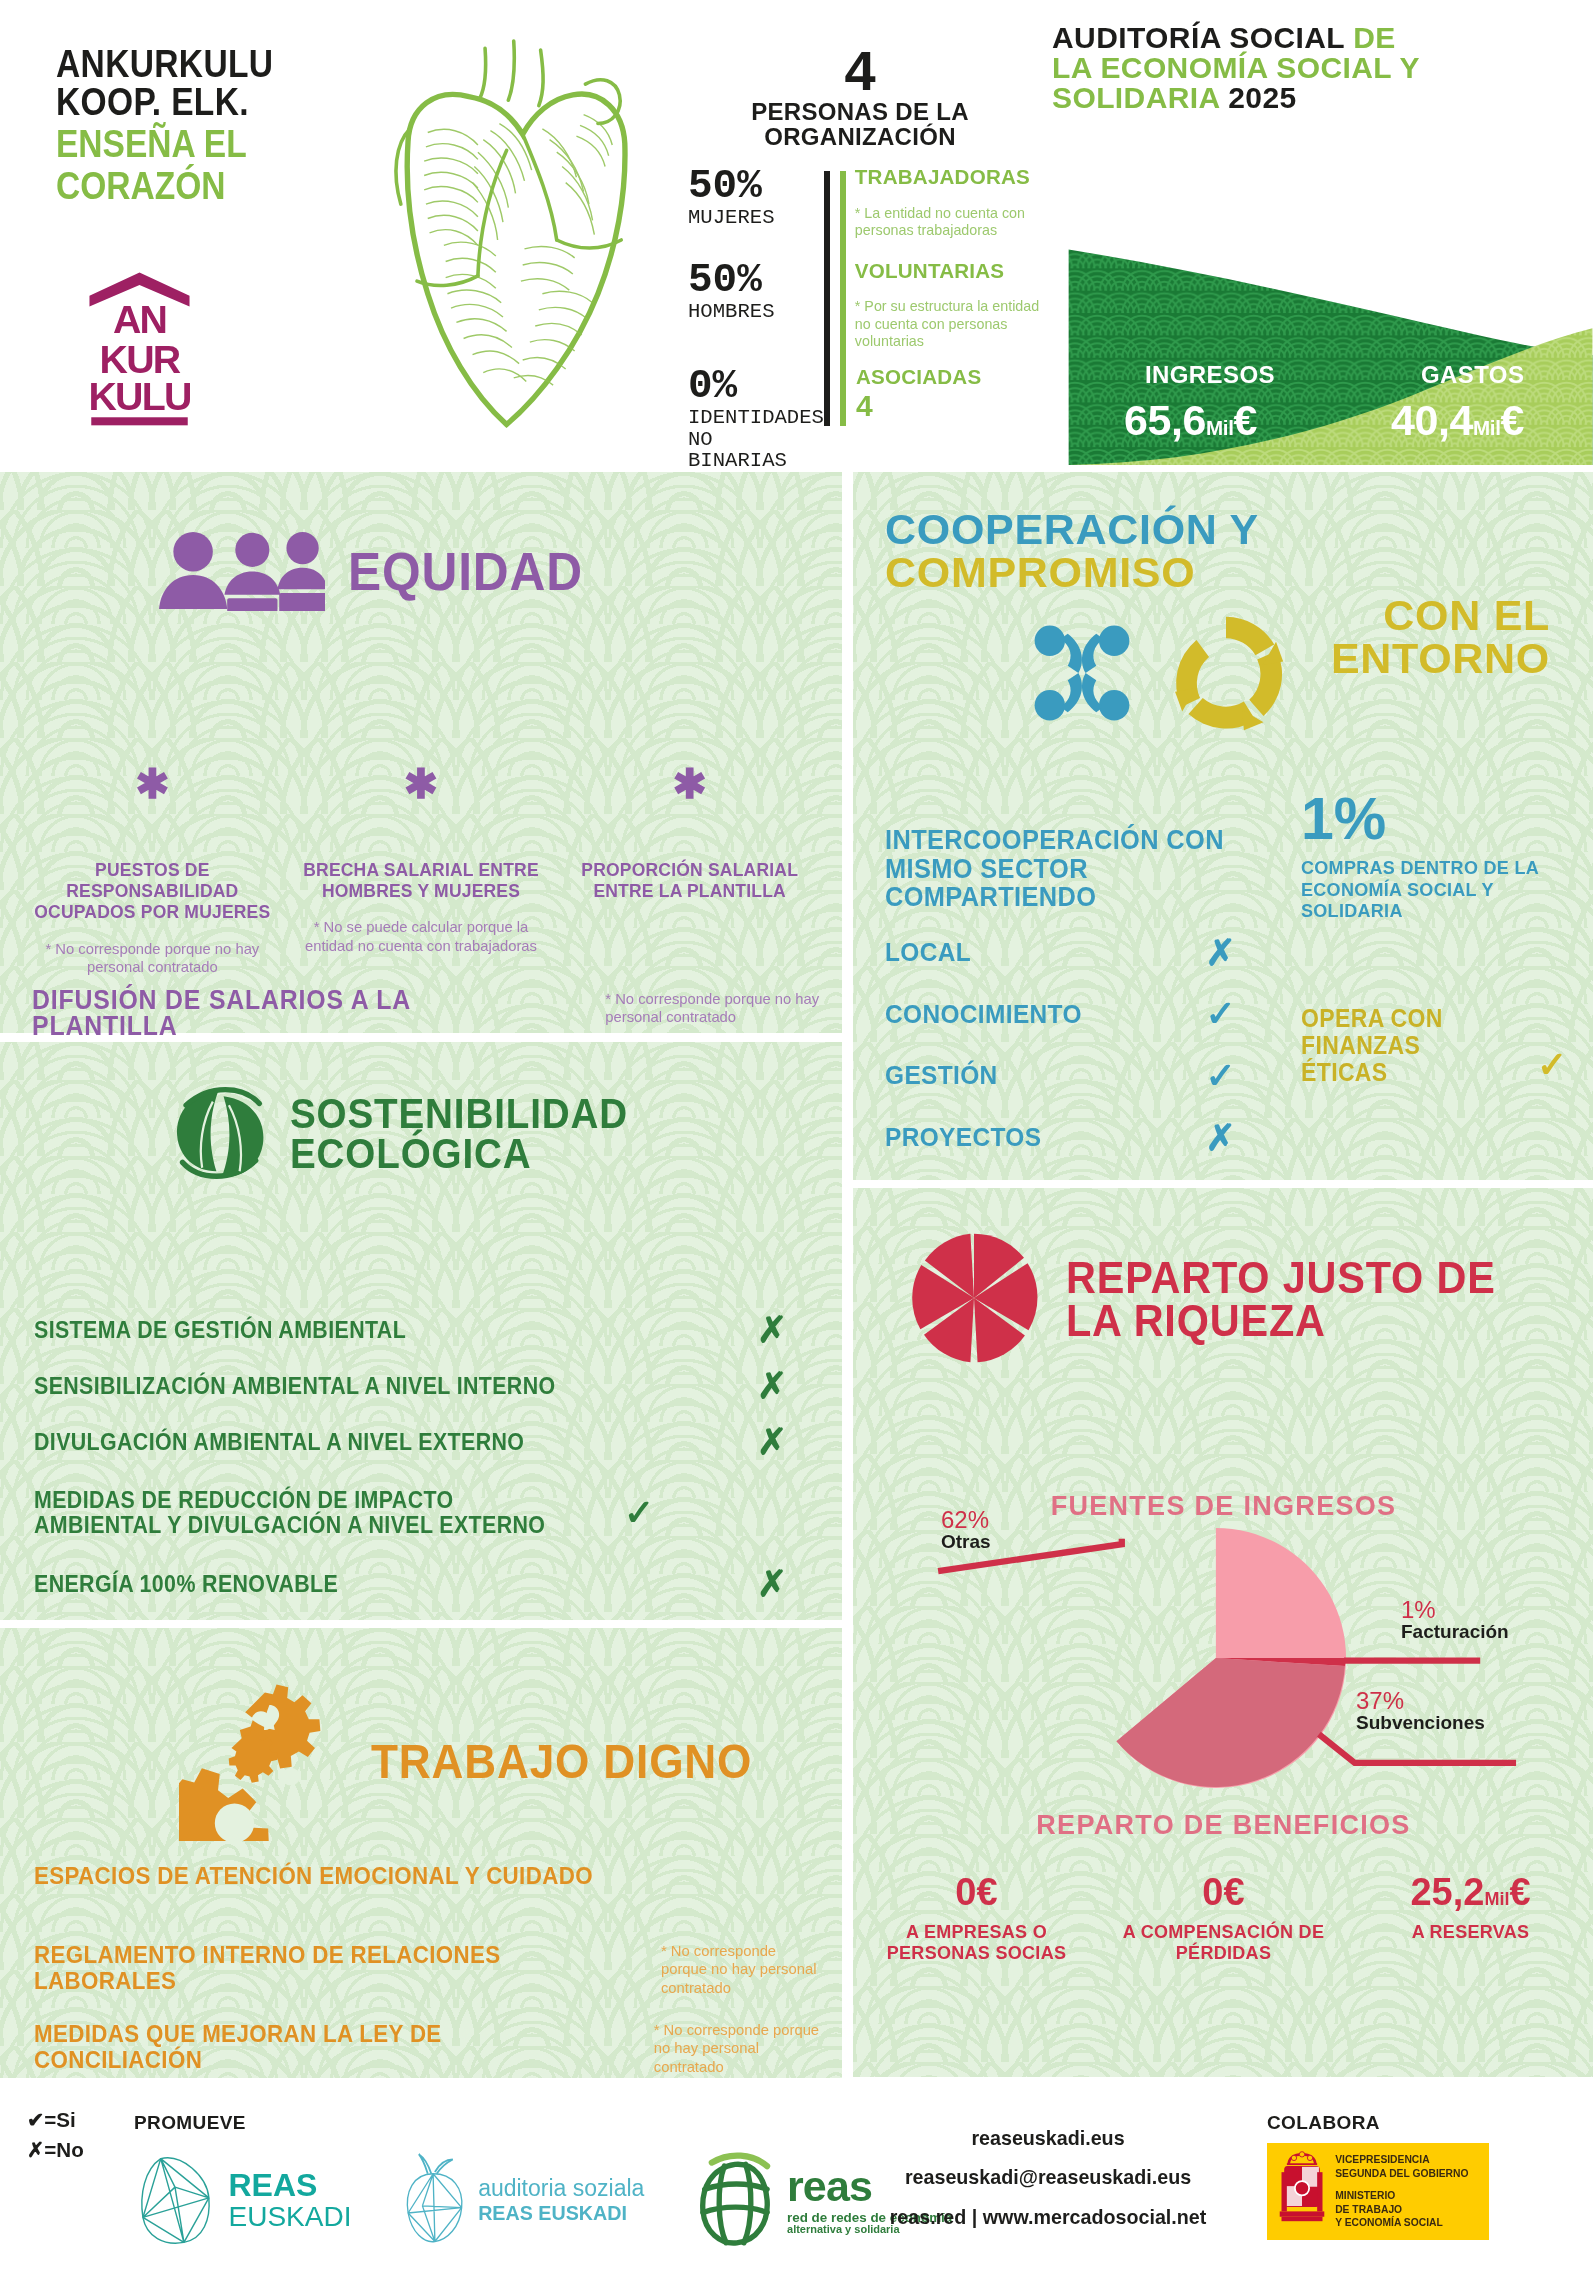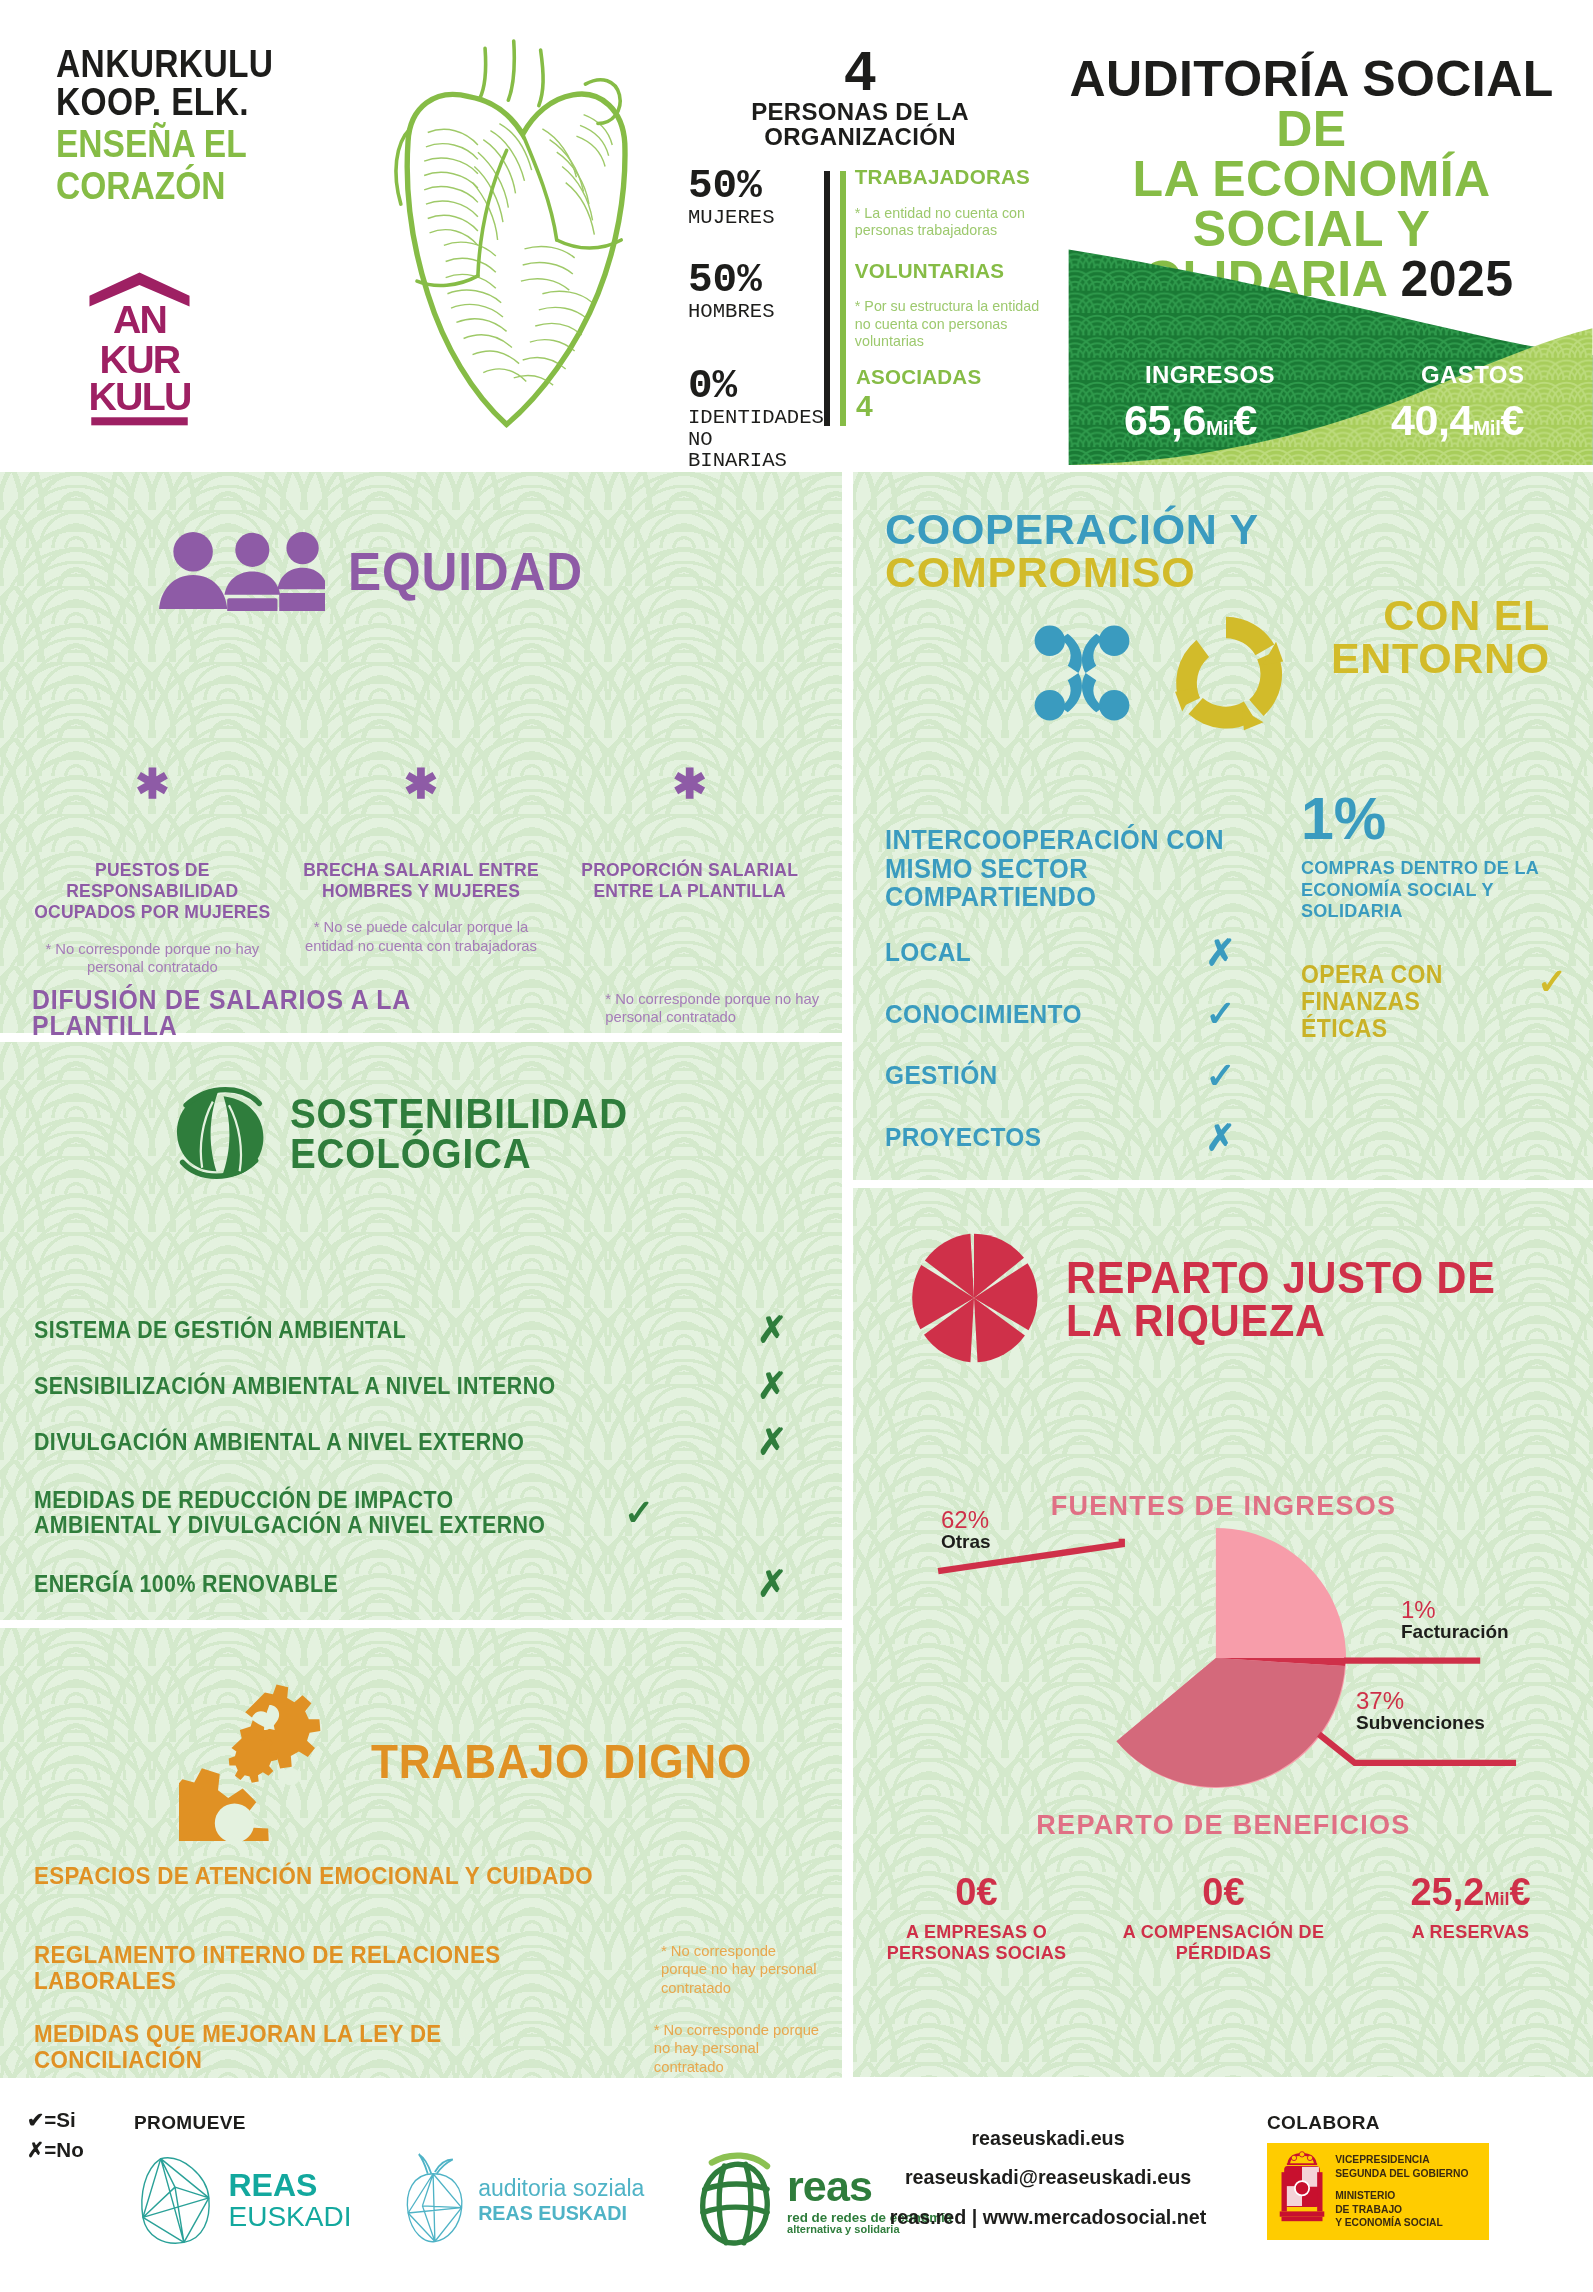--- a/index.html
+++ b/index.html
@@ -43,22 +43,22 @@
   .pleft{ width:136px; text-align:left; padding-right:12px;font-family:Liberation Mono, monospace; }
   .pct{ font-size:41px; font-weight:900; color:#1d1d1b; line-height:1.0;}
   .pct-lab{ font-size:20.6px; font-weight:500; color:#1d1d1b; line-height:1.05;}
   .vrule-dark{ position:absolute; left:136px; top:5.4px; width:6.3px; height:255px; background:#1d1d1b;}
   .vrule-green{ position:absolute; left:152px; top:5.4px; width:6.3px; height:255px; background:#86bc46;}
   .pright{ margin-left:32px; width:193px; }
   .gtitle{ font-size:20.6px; font-weight:900; color:#86bc46; letter-spacing:0.2px; line-height:1.1;}
   .gnote{ font-size:14.3px; color:#9dc96e; line-height:1.22; margin-top:16px;}
   .gbig{ font-size:30px; font-weight:900; color:#86bc46; line-height:1.1;}
 
-  .bigtitle{ position:absolute; left:1052px; top:54px; width:519px; text-align:center;
-             font-size:50px; font-weight:900; line-height:1.0;
+  .bigtitle{ position:absolute; left:1052px; top:23px; width:519px; text-align:left;
+             font-size:30px; font-weight:900; line-height:1.0;
              font-family:"Liberation Sans Condensed","Liberation Sans",sans-serif; letter-spacing:0.4px;}
   .bigtitle .k{ color:#1d1d1b; } .bigtitle .g{ color:#86bc46; }
 
   .finance{ position:absolute; left:1052px; top:246px; width:541px; height:219px; overflow:hidden;}
   .fin-lbl{ position:absolute; color:#fff; font-size:24px; font-weight:800; letter-spacing:0.4px; }
   .fin-val{ position:absolute; color:#fff; font-size:43px; font-weight:900; letter-spacing:-0.4px;}
   .fin-val .mil{ font-size:20.6px; font-weight:800; }
 
   
   .card{ position:absolute; }
@@ -115,21 +115,21 @@
          font-family:"Liberation Sans Condensed","Liberation Sans",sans-serif;
          font-weight:900; line-height:1.06; letter-spacing:0.4px; transform:scaleX(.94); transform-origin:left center;}
   .co-row{ display:flex; align-items:center; margin-top:19.7px; }
   .co-lab{ flex:1; font-size:26px; color:#3a9bbf;
            font-family:"Liberation Sans Condensed","Liberation Sans",sans-serif;
            font-weight:900; letter-spacing:0.4px; transform:scaleX(.94); transform-origin:left center;}
   .co-mk{ width:81px; text-align:center; font-size:36px; font-weight:900; color:#3a9bbf;}
   .co-right{ position:absolute; left:448px; top:318px; width:278px;}
   .co-pct{ font-size:59px; font-weight:900; color:#3a9bbf; line-height:1;}
   .co-pnote{ font-size:18px; font-weight:800; color:#3a9bbf; line-height:1.2; margin-top:9px; letter-spacing:0.3px;}
-  .co-fin{ display:flex; align-items:flex-start; margin-top:38px; }
+  .co-fin{ display:flex; align-items:flex-end; margin-top:82px; }
   .co-fin-lab{ flex:1; font-size:25px; color:#c9b227;
                font-family:"Liberation Sans Condensed","Liberation Sans",sans-serif;
                font-weight:900; line-height:1.08; letter-spacing:0.4px;}
   .co-fin-mk{ width:54px; text-align:center; font-size:36px; font-weight:900; color:#d2bb2a;}
 
   
   #c-rep{ left:853px; top:1188px; width:741px; height:889px; }
   .re-head{ position:absolute; left:54px; top:43px; display:flex; align-items:center; gap:25px;}
   .re-title{ font-size:45px; color:#cf3049; }
   .re-sub{ position:absolute; top:303px; width:741px; text-align:center; font-size:27px; color:#e07085;

